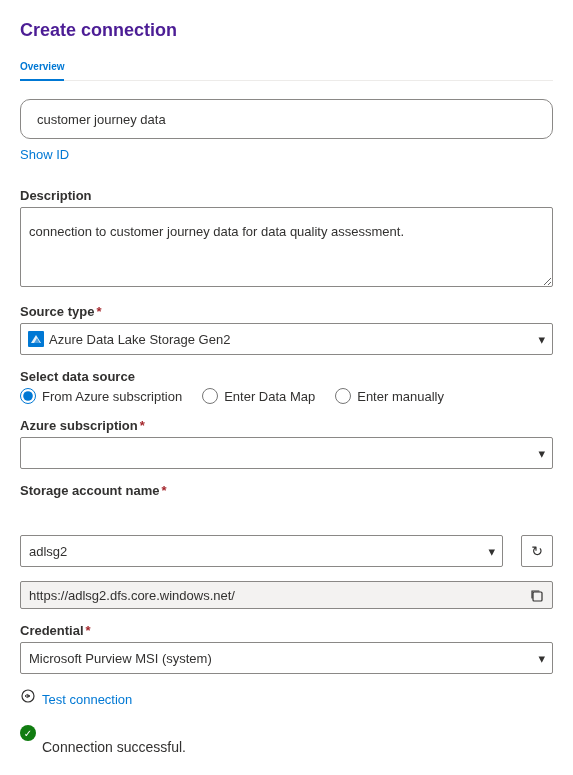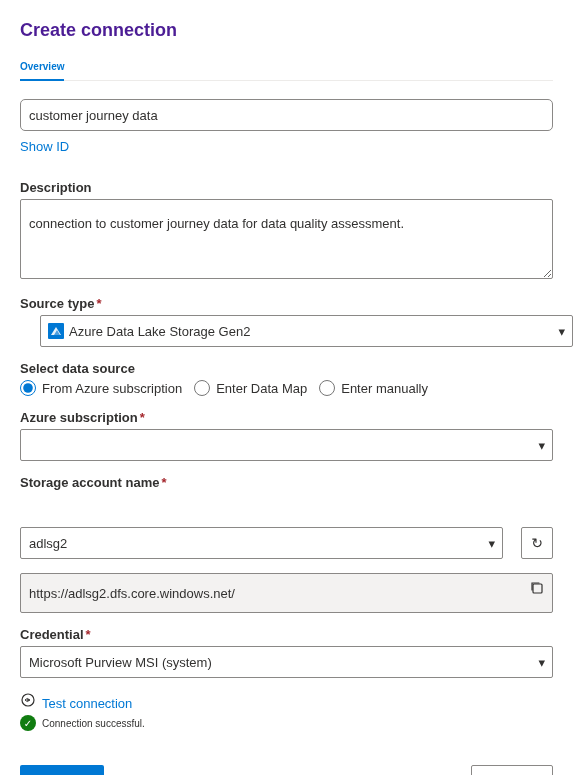--- a/index.html
+++ b/index.html
@@ -55,24 +55,24 @@
       margin-bottom: 4px;
       color: #323130;
       display: block;
     }
     .required-star {
       color: #a4262c;
       margin-left: 2px;
     }
     .form-input {
       width: 100%;
-      height: 32px;
-      border: 1px solid #8a8886;
-      border-radius: 5px;
-      padding: 0 8px;
+      height: 40px;
+      border: 1px solid #8a8886;
+      border-radius: 10px;
+      padding: 0 16px;
       font-size: 13px;
       font-family: inherit;
       color: #323130;
       outline: none;
     }
     .form-textarea {
       width: 100%;
       height: 80px;
       border: 1px solid #8a8886;
       border-radius: 2px;
@@ -114,36 +114,35 @@
       right: 8px;
       top: 50%;
       transform: translateY(-50%);
       pointer-events: none;
       color: #323130;
     }
     .source-type-select-wrapper {
       position: relative;
       display: flex;
       align-items: center;
-      margin-left: 20px;
     }
     .source-type-icon {
       position: absolute;
       left: 8px;
       top: 50%;
       transform: translateY(-50%);
       width: 16px;
       height: 16px;
     }
     .source-type-select {
       padding-left: 28px;
     }
     .radio-group {
       display: flex;
-      gap: 12px;
+      gap: 20px;
       align-items: center;
       flex-wrap: wrap;
     }
     .radio-item {
       display: flex;
       align-items: center;
       gap: 6px;
       cursor: pointer;
     }
     .radio-input {
@@ -178,21 +177,21 @@
       justify-content: center;
       flex-shrink: 0;
       font-size: 14px;
       color: #323130;
     }
     .endpoint-wrapper {
       position: relative;
     }
     .endpoint-input {
       width: 100%;
-      height: 40px;
+      height: 28px;
       border: 1px solid #8a8886;
       border-radius: 2px;
       padding: 0 36px 0 8px;
       font-size: 13px;
       font-family: inherit;
       color: #323130;
       background: #f3f2f1;
       outline: none;
     }
     .copy-btn {
@@ -236,22 +235,23 @@
       background: #107c10;
       border-radius: 50%;
       display: flex;
       align-items: center;
       justify-content: center;
       color: white;
       font-size: 10px;
       flex-shrink: 0;
     }
     .success-text {
-      font-size: 10px;
-      color: #323130;
+      font-size: 14px;
+      color: #323130;
+      margin-top: 28px;
     }
     .footer-buttons {
       display: flex;
       justify-content: space-between;
       align-items: center;
       margin-top: 24px;
       padding-top: 10px;
     }
     .btn-primary {
       height: 32px;

